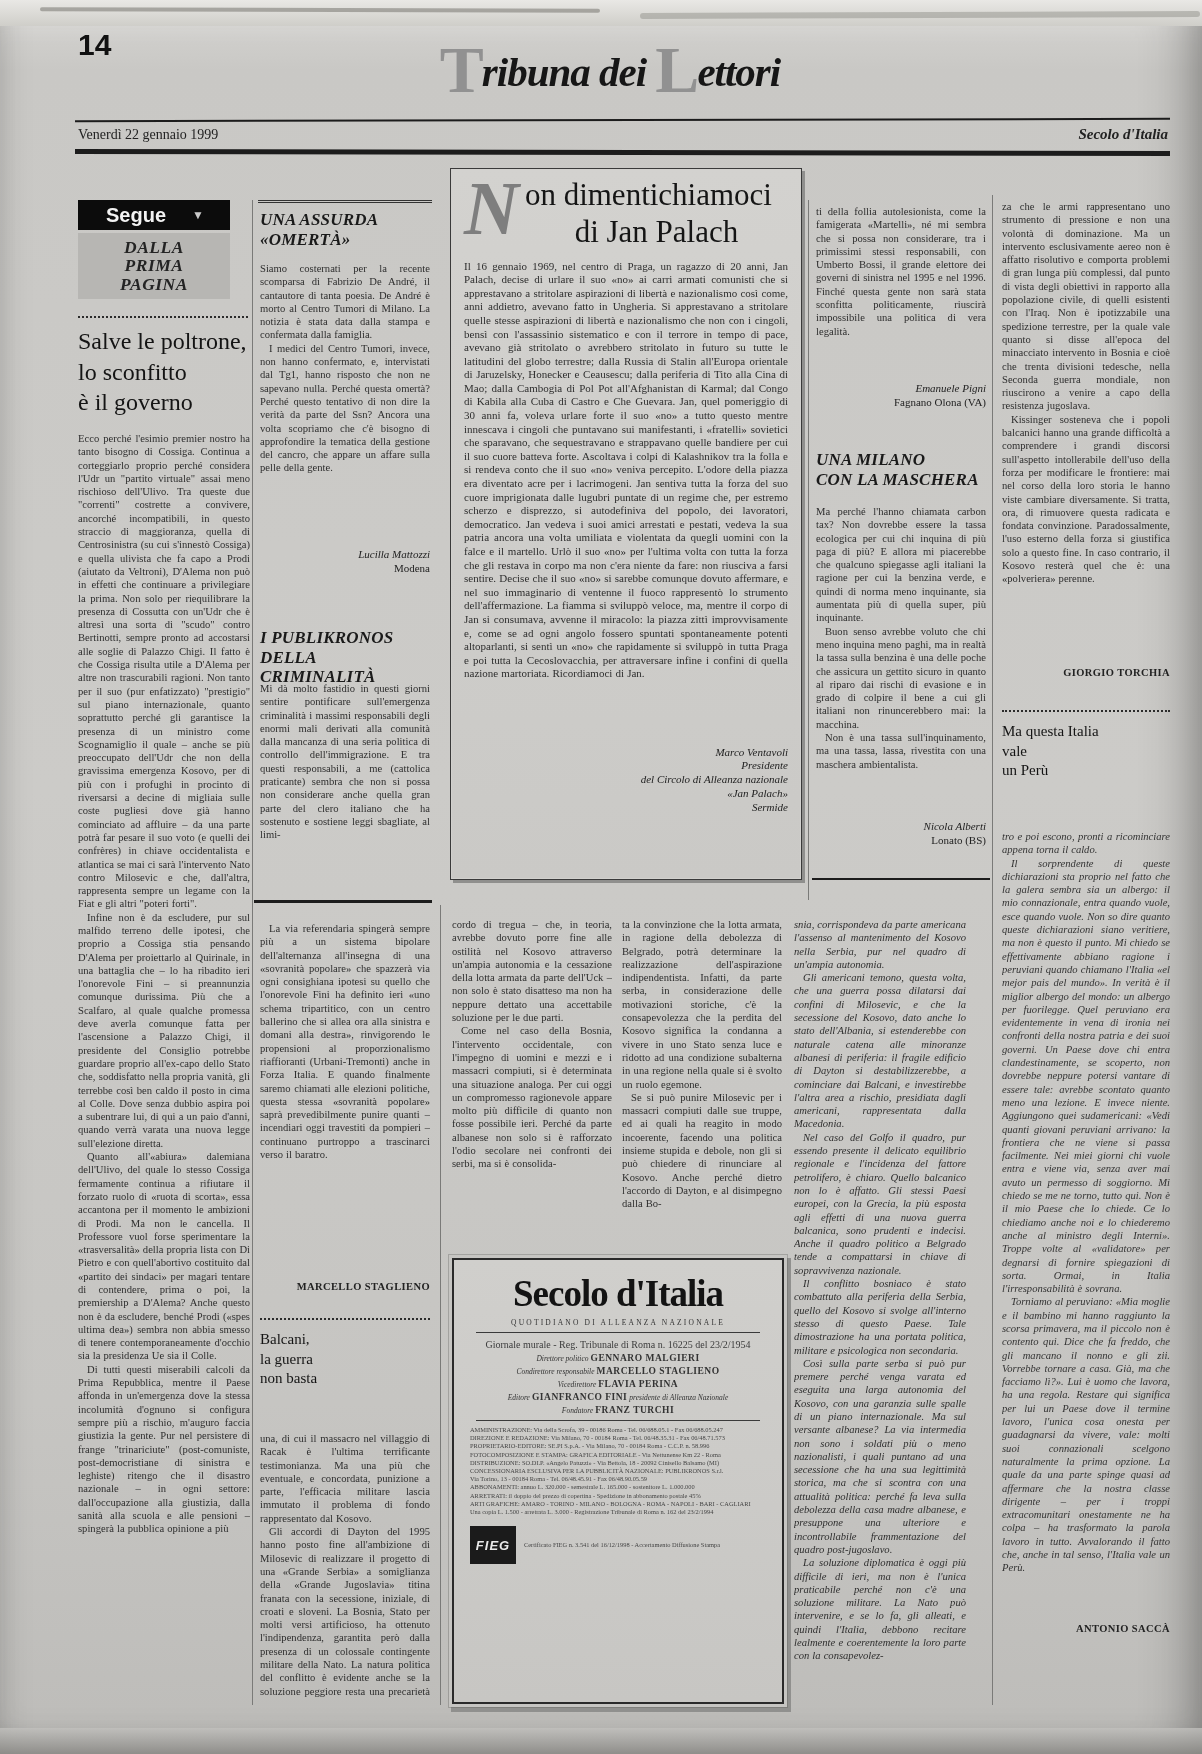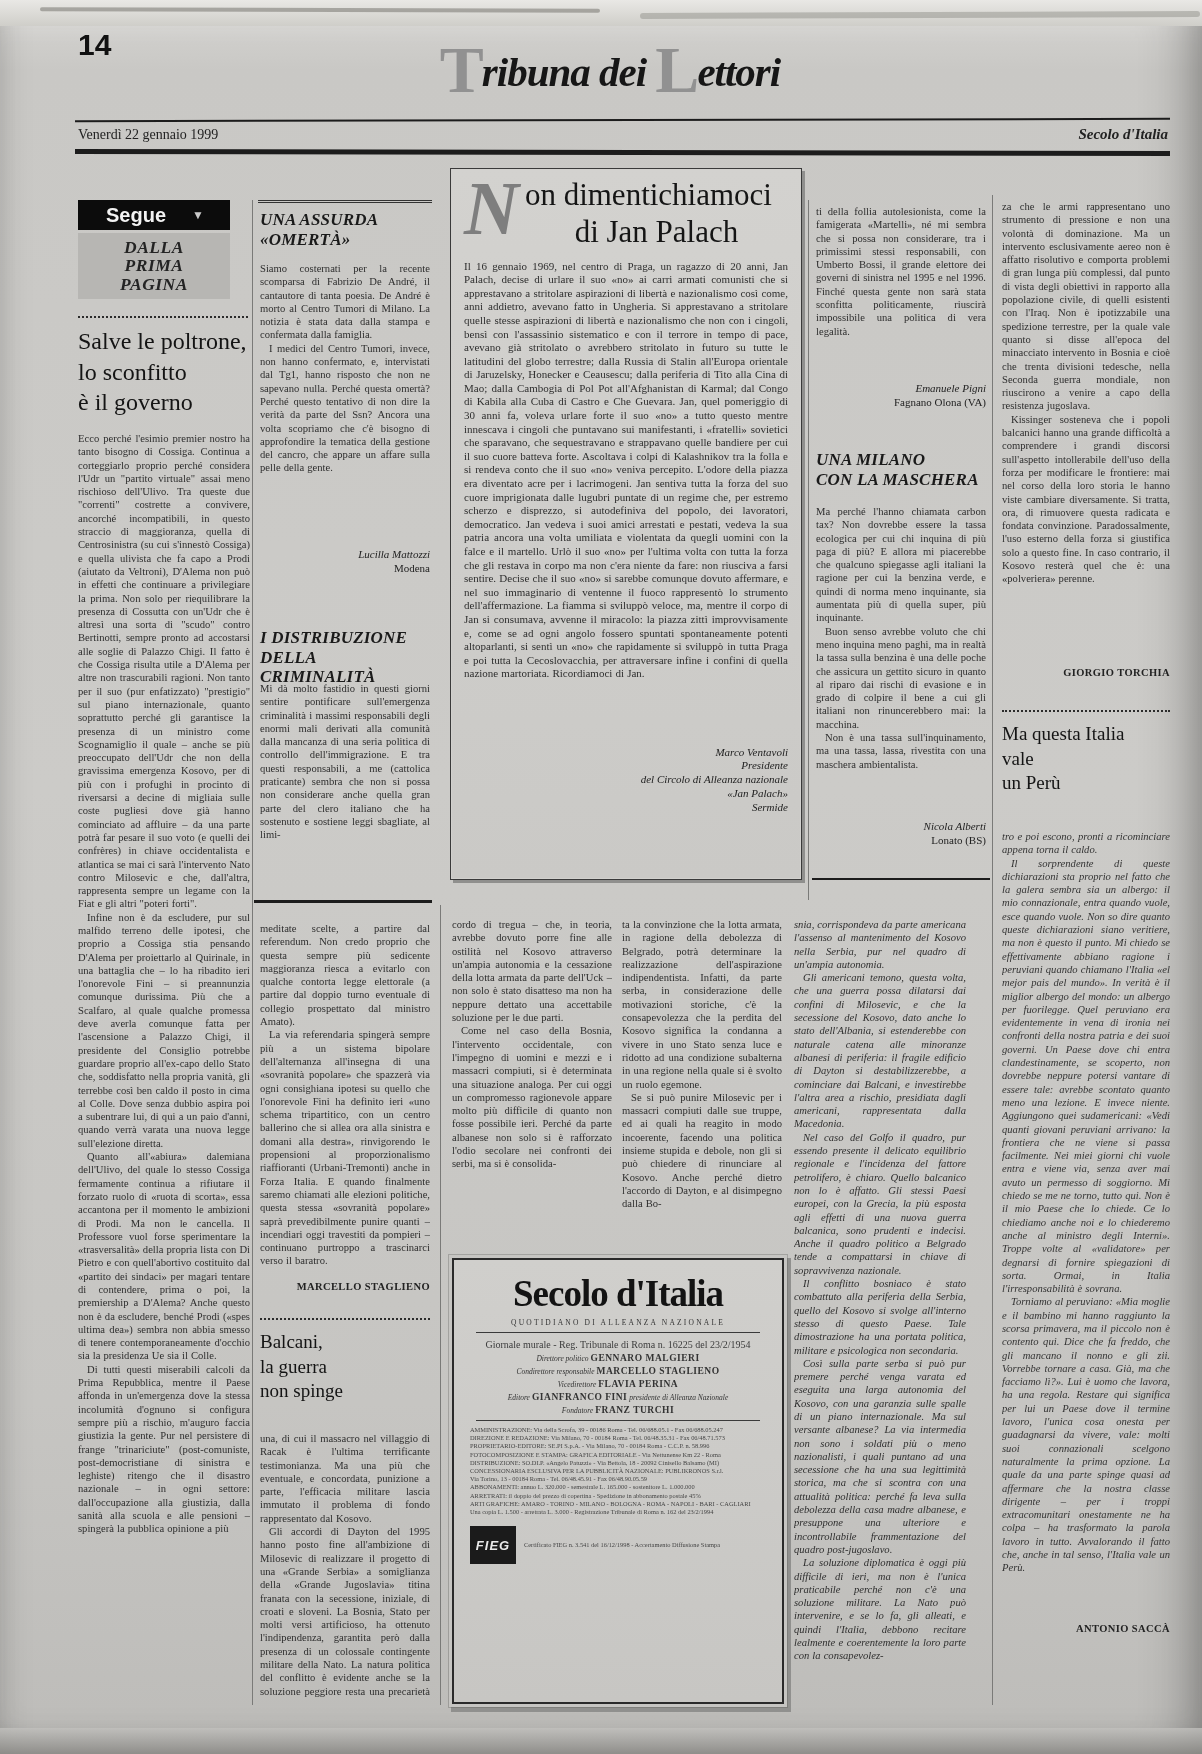--- a/index.html
+++ b/index.html
@@ -19,21 +19,21 @@
   .dotted{border-top:2px dotted #2b2b2b;height:0;}
   .dateline{font-size:14px;color:#222;}
   .brand{font-size:15px;font-weight:bold;font-style:italic;}
   .vrule{width:1px;background:#7a7a78;}
   
   .bp{margin:0;text-indent:9px;font-size:10.6px;line-height:13.3px;text-align:justify;color:#2e2e2e;
       word-spacing:.4px;}
   .bp.first{text-indent:0;}
   .col{overflow:hidden;}
   .headline{font-size:24px;line-height:1.28;color:#141414;}
-  .headline-lg{font-size:19px;line-height:1.3;color:#141414;}
+  .headline-lg{font-size:15px;line-height:1.3;color:#141414;}
   .let-head{font-size:17px;font-style:italic;font-weight:bold;line-height:1.15;color:#1a1a1a;letter-spacing:.2px;}
   .sig{text-align:right;font-size:11px;line-height:1.25;}
   .sig .name{font-weight:normal;font-style:italic;}
   .sig .caps{font-weight:bold;font-size:10.5px;letter-spacing:.4px;}
   .italicbody .bp{font-style:italic;color:#333;}
   
   .segue{background:#0c0c0c;color:#f2f2f2;width:152px;height:30px;display:flex;align-items:center;
     font-family:"Liberation Sans",sans-serif;font-weight:bold;font-size:20px;padding-left:28px;box-sizing:border-box;}
   .segue .tri{margin-left:26px;font-size:12px;color:#c9c9c9;}
   .dalla{width:152px;background:#b7b6b3;text-align:center;font-style:italic;font-weight:bold;
@@ -115,40 +115,39 @@
   <div class="abs col" style="left:260px;top:262px;width:170px;height:282px;">
     <p class="bp first">Siamo costernati per la recente scomparsa di Fabrizio De André, il cantautore di tanta poesia. De André è morto al Centro Tumori di Milano. La notizia è stata data dalla stampa e confermata dalla famiglia.</p>
     <p class="bp">I medici del Centro Tumori, invece, non hanno confermato, e, intervistati dal Tg1, hanno risposto che non ne sapevano nulla. Perché questa omertà? Perché questo tentativo di non dire la verità da parte del Ssn? Ancora una volta scopriamo che c'è bisogno di approfondire la tematica della gestione del cancro, che appare un affare sulla pelle della gente.</p>
   </div>
   <div class="abs sig" style="left:260px;top:548px;width:170px;">
     <div class="name">Lucilla Mattozzi</div>
     <div>Modena</div>
   </div>
 
   <div class="abs let-head" style="left:260px;top:628px;width:172px;">
-    <div>I DISTRIBUZIONE</div>
+    <div>I PUBLIKRONOS</div>
     <div>DELLA CRIMINALITÀ</div>
   </div>
   <div class="abs col" style="left:260px;top:682px;width:170px;height:210px;">
     <p class="bp first">Mi dà molto fastidio in questi giorni sentire pontificare sull'emergenza criminalità i massimi responsabili degli enormi mali derivati alla comunità dalla mancanza di una seria politica di controllo dell'immigrazione. E tra questi responsabili, a me (cattolica praticante) sembra che non si possa non considerare anche quella gran parte del clero italiano che ha sostenuto e sostiene leggi sbagliate, al limi-</p>
   </div>
   <div class="abs rule" style="left:254px;top:900px;width:178px;height:3px;"></div>
 
   <div class="abs col" style="left:260px;top:922px;width:170px;height:352px;">
-    <p class="bp first">meditate scelte, a partire dal referendum. Non credo proprio che questa sempre più sedicente maggioranza riesca a evitarlo con qualche contorta legge elettorale (a partire dal doppio turno eventuale di collegio prospettato dal ministro Amato).</p>
     <p class="bp">La via referendaria spingerà sempre più a un sistema bipolare dell'alternanza all'insegna di una «sovranità popolare» che spazzerà via ogni consighiana ipotesi su quello che l'onorevole Fini ha definito ieri «uno schema tripartitico, con un centro ballerino che si allea ora alla sinistra e domani alla destra», rinvigorendo le propensioni al proporzionalismo riaffioranti (Urbani-Tremonti) anche in Forza Italia. E quando finalmente saremo chiamati alle elezioni politiche, questa stessa «sovranità popolare» saprà prevedibilmente punire quanti – incendiari oggi travestiti da pompieri – continuano purtroppo a trascinarci verso il baratro.</p>
   </div>
   <div class="abs sig" style="left:260px;top:1280px;width:170px;">
     <div class="caps">MARCELLO STAGLIENO</div>
   </div>
   <div class="abs dotted" style="left:260px;top:1318px;width:170px;"></div>
   <div class="abs headline-lg" style="left:260px;top:1330px;width:172px;">
     <div>Balcani,</div>
     <div>la guerra</div>
-    <div>non spinge</div>
+    <div>non basta</div>
   </div>
   <div class="abs col" style="left:260px;top:1432px;width:170px;height:268px;">
     <p class="bp first">una, di cui il massacro nel villaggio di Racak è l'ultima terrificante testimonianza. Ma una più che eventuale, e concordata, punizione a parte, l'efficacia militare lascia immutato il problema di fondo rappresentato dal Kosovo.</p>
     <p class="bp">Gli accordi di Dayton del 1995 hanno posto fine all'ambizione di Milosevic di realizzare il progetto di una «Grande Serbia» a somiglianza della «Grande Jugoslavia» titina franata con la secessione, iniziale, di croati e sloveni. La Bosnia, Stato per molti versi artificioso, ha ottenuto l'indipendenza, garantita però dalla presenza di un colossale contingente militare della Nato. La natura politica del conflitto è evidente anche se la soluzione peggiore resta una precarietà balcanica. Ma l'ac-</p>
   </div>
 
   <div class="abs pbox" style="left:450px;top:168px;width:352px;height:712px;">
     <div>
       <span class="big-n">N</span>
       <h1>on dimentichiamoci</h1>

